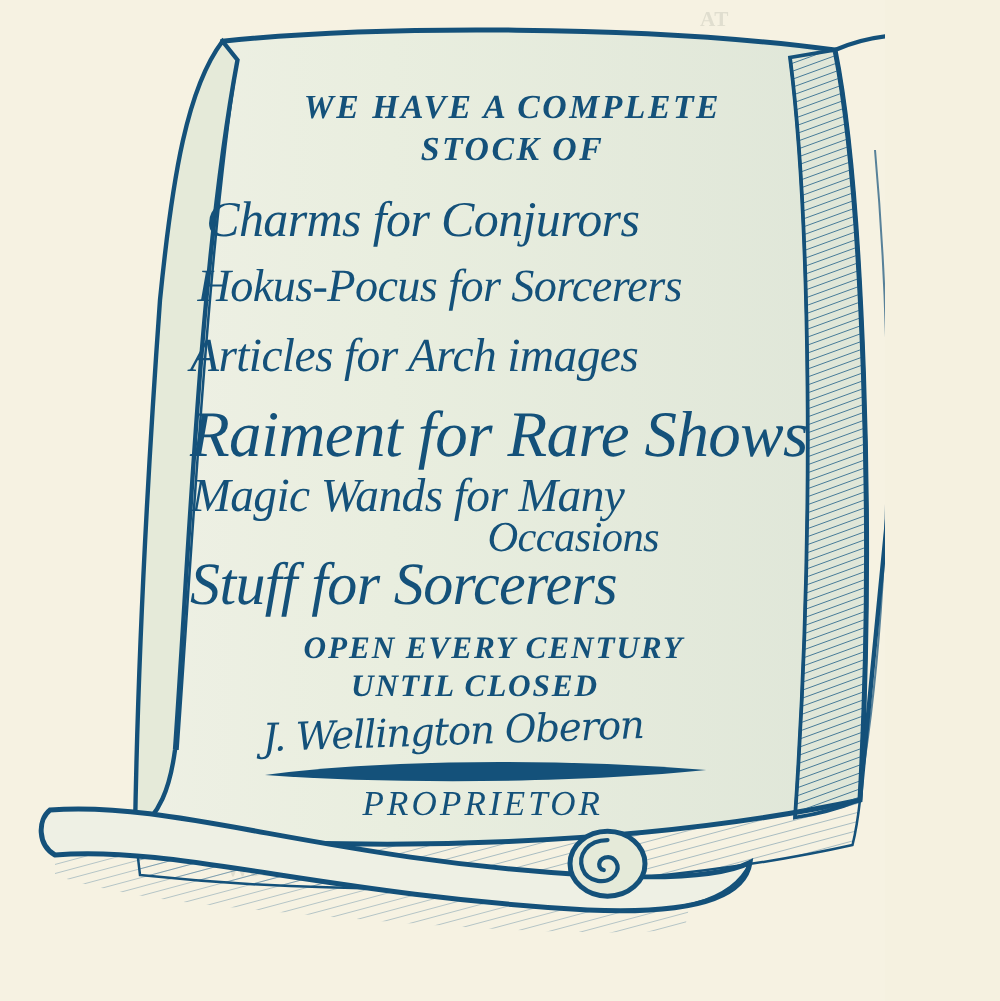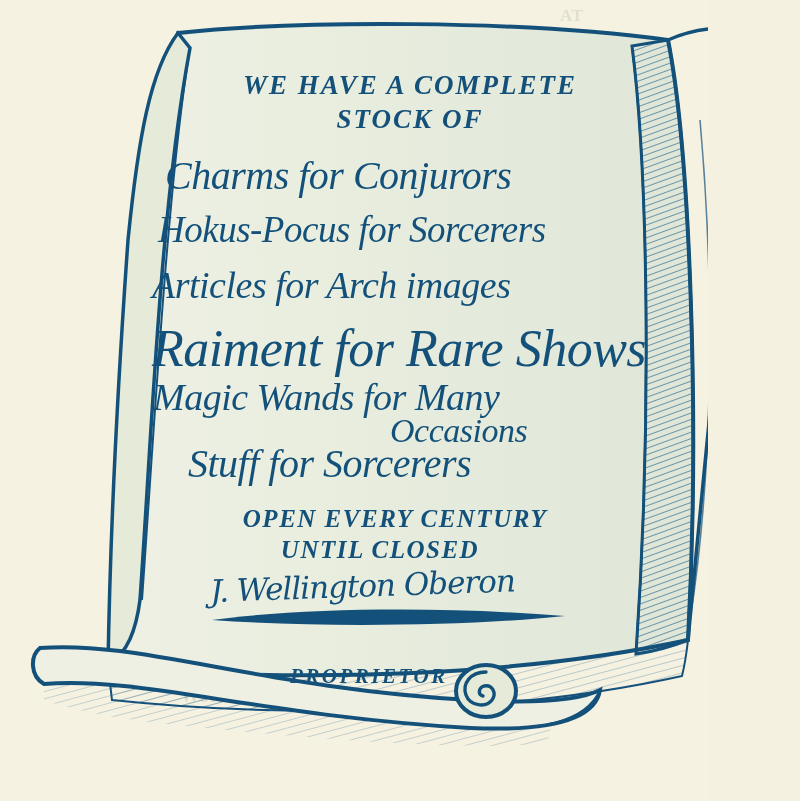--- a/index.html
+++ b/index.html
@@ -62,21 +62,21 @@
     font-size: 40px;
     text-align: left;
     letter-spacing: -0.5px;
   }
   .i1 { left: 165px; top: 152px; }
   .i2 { left: 158px; top: 208px; font-size: 37px; }
   .i3 { left: 152px; top: 263px; font-size: 38px; }
   .i4 { left: 152px; top: 319px; font-size: 52px; }
   .i5 { left: 153px; top: 375px; font-size: 38px; }
   .i5b { left: 390px; top: 412px; font-size: 34px; }
-  .i6 { left: 152px; top: 440px; font-size: 40px; padding-left: 36px; }
+  .i6 { left: 152px; top: 440px; font-size: 48px; }
 
   .notice {
     font-family: "Liberation Serif", serif;
     font-weight: bold;
     font-style: italic;
     letter-spacing: 1.5px;
     font-size: 25px;
   }
   .n1 { left: 150px; top: 505px; width: 490px; }
   .n2 { left: 150px; top: 536px; width: 460px; }
@@ -86,25 +86,24 @@
     font-family: "DejaVu Serif", serif;
     font-style: italic;
     font-size: 31px;
     letter-spacing: -1px;
     transform: rotate(-2deg);
     transform-origin: left center;
   }
   .proprietor {
     left: 290px; top: 628px;
     font-family: "Liberation Serif", serif;
-    font-weight: bold;
+    font-weight: normal;
     font-style: italic;
     letter-spacing: 2.5px;
-    font-size: 21px;
-    margin-top: 36px;
+    font-size: 28px;
   }
 </style>
 </head>
 <body>
 
 <div id="page">
 
   <div class="bleed b1">AT</div>
   <div class="bleed b2">A magician</div>
   <div class="bleed b3">multiplying</div>

